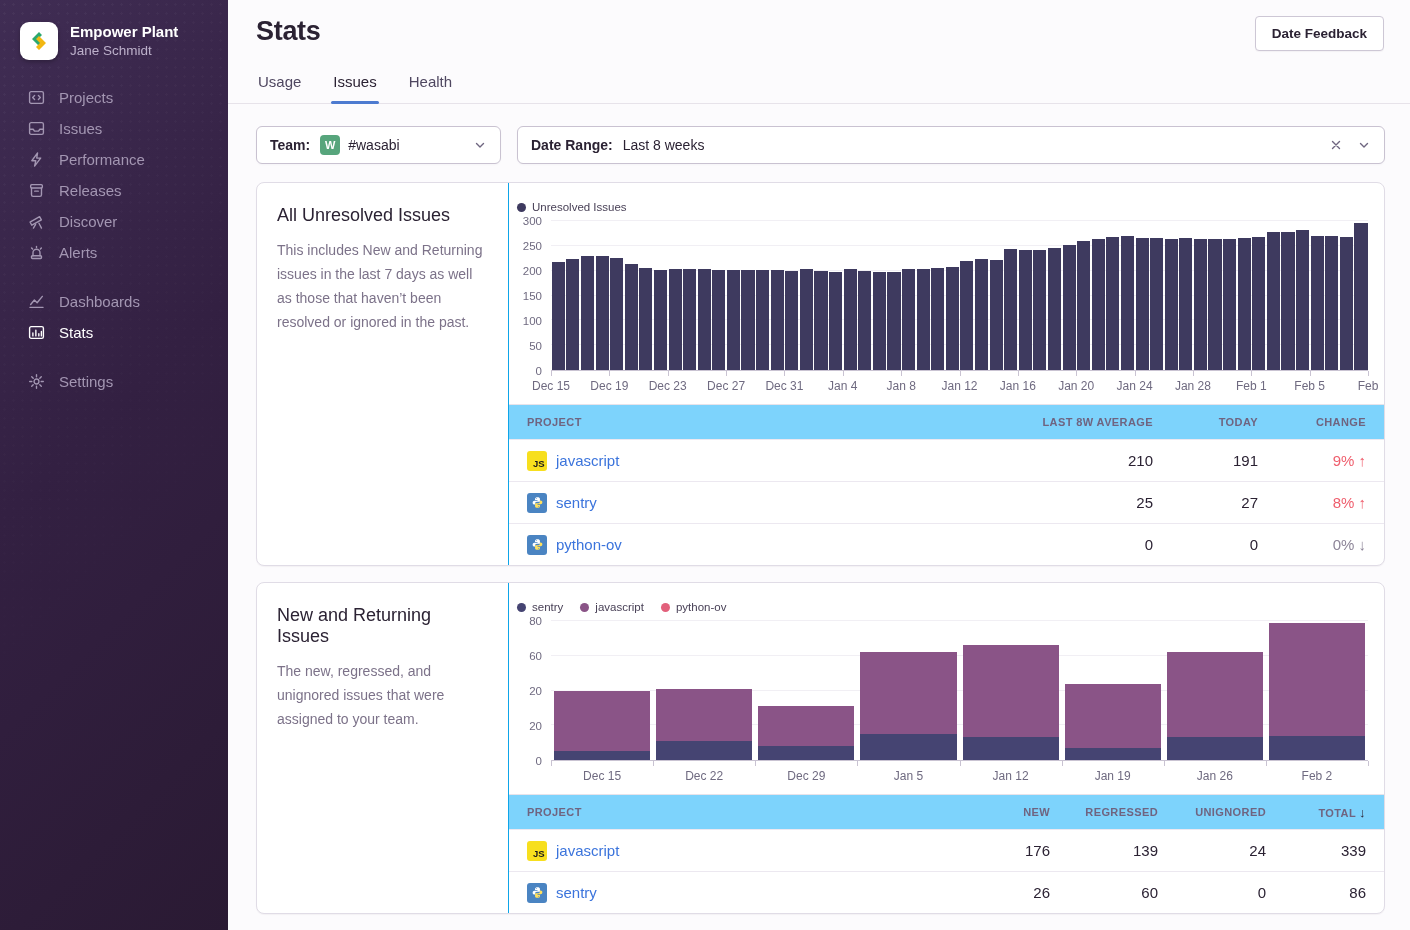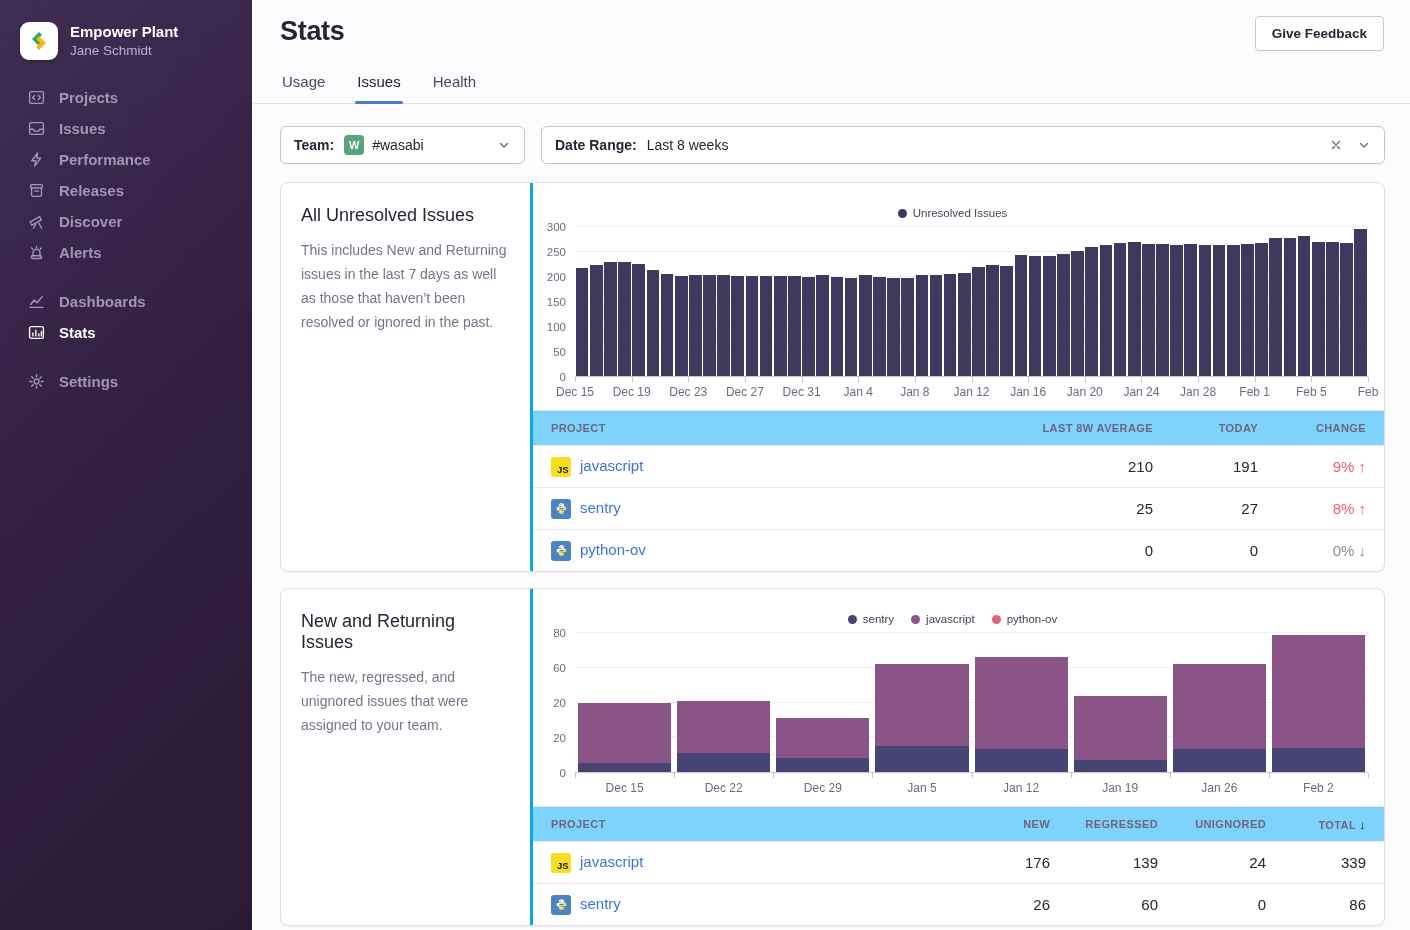--- a/index.html
+++ b/index.html
@@ -5,40 +5,40 @@
   * { box-sizing: border-box; }
   html,body { margin:0; padding:0; }
   body {
     width:1410px; height:930px; overflow:hidden;
     font-family:"Liberation Sans", sans-serif;
     background:#fcfbfd; color:#2b2233; display:flex;
   }
 
   
   .sidebar {
-    width:252px; flex-shrink:0; position:relative;
+    width:228px; flex-shrink:0; position:relative;
     background:linear-gradient(135deg,#402d54 0%, #332042 45%, #2a1a33 100%);
     color:#a396b2; padding-top:18px;
   }
   .sidebar::before {
     content:""; position:absolute; inset:0;
     background-image:radial-gradient(rgba(255,255,255,0.08) 1px, transparent 1.4px);
     background-size:9px 9px; opacity:.5; pointer-events:none;
     -webkit-mask-image:linear-gradient(135deg,#000 0%,transparent 65%);
             mask-image:linear-gradient(135deg,#000 0%,transparent 65%);
   }
   .org { display:flex; align-items:center; gap:12px; padding:4px 16px 22px 20px; cursor:pointer; position:relative; }
   .org-logo {
     width:38px; height:38px; border-radius:9px; background:#fff; flex-shrink:0;
     display:flex; align-items:center; justify-content:center;
     box-shadow:0 2px 4px rgba(0,0,0,.25);
   }
   .org-name { font-size:15px; font-weight:700; color:#fff; line-height:1.25; }
   .user-name { font-size:13.5px; color:#bdb1cb; line-height:1.3; }
-  .nav-group { margin-bottom:18px;font-weight:bold; }
+  .nav-group { margin-bottom:18px; }
   .nav-item {
     display:flex; align-items:center; gap:14px; height:31px; padding-left:28px;
     font-size:15px; color:#a396b2; cursor:pointer;
   }
   .nav-item.active { color:#fff; }
   .nav-item svg { width:17px; height:17px; flex-shrink:0; }
 
   
   .main { flex:1; min-width:0; display:flex; flex-direction:column; background:#fcfbfd; }
   .page-header { display:flex; justify-content:space-between; align-items:flex-start; padding:16px 26px 0 28px; }
@@ -74,28 +74,28 @@
   }
   .team-name { margin-left:8px; }
   .sel-right { margin-left:auto; display:flex; align-items:center; gap:14px; color:#6f6680; }
   .chev, .xclear { width:14px; height:14px; }
 
   
   .panel {
     display:flex; background:#fff; border:1px solid #e0dce6; border-radius:8px;
     box-shadow:0 1px 1px rgba(45,32,60,.04); margin-bottom:16px; overflow:hidden;
   }
-  .panel-left { width:252px; flex-shrink:0; border-right:3px solid #0ea5e9; padding:22px 20px; }
+  .panel-left { width:252px; flex-shrink:0; border-right:1px solid #0ea5e9; padding:22px 20px; }
   .panel-title { font-size:18px; color:#2b2233; margin:0 0 12px; font-weight:500; }
   .panel-desc { font-size:14px; line-height:1.72; color:#7c7289; }
   .panel-right { flex:1; min-width:0; display:flex; flex-direction:column; }
 
   
   .chart { padding:12px 16px 6px 8px; }
-  .legend { display:flex; justify-content:center; align-items:center; gap:17px; margin:12px 4px 8px 0; font-size:11.5px; color:#494157; }
+  .legend { display:flex; justify-content:flex-start; align-items:center; gap:17px; margin:6px 4px 8px 0; font-size:11.5px; color:#494157; }
   .legend-item { display:flex; align-items:center; gap:6px; cursor:pointer; }
   .legend-item i { width:9px; height:9px; border-radius:50%; display:inline-block; }
   .chart-grid { display:flex; }
   .ycol { width:34px; flex-shrink:0; position:relative; }
   .ytick { position:absolute; right:9px; transform:translateY(50%); font-size:11.5px; color:#6f6a80; }
   .plotcol { flex:1; min-width:0; }
   .plot { position:relative; border-bottom:1px solid #c9c3d2; }
   .grid { position:absolute; left:0; right:0; height:1px; background:#f1eff4; }
   .bars { position:absolute; inset:0; display:flex; align-items:flex-end; }
   .bar-col { flex:1 1 0; height:100%; display:flex; flex-direction:column-reverse; justify-content:flex-start; }
@@ -107,21 +107,21 @@
 
   
   .ptable { border-top:1px solid #e7e3ea; }
   .thead, .trow { display:grid; align-items:center; padding:0 18px; }
   .thead { height:34px; background:#7dd3fc; color:#6f6480; font-size:11px; font-weight:700; letter-spacing:.4px; }
   .trow { height:42px; border-top:1px solid #ece8f0; }
   .g4 { grid-template-columns:1fr 170px 105px 108px; }
   .g5 { grid-template-columns:1fr 108px 108px 108px 100px; }
   .col-r { text-align:right; }
   .num { text-align:right; font-size:15px; color:#2b2233; }
-  .proj { display:flex; gap:9px; }
+  .proj { display:flex; align-items:center; gap:9px; }
   .proj-link { color:#3b74dc; font-size:15px; text-decoration:none; cursor:pointer; }
   .js-icon { width:20px; height:20px; border-radius:3px; background:#f7df1e; color:#19191c; font-size:9.5px; font-weight:700; display:flex; align-items:flex-end; justify-content:flex-end; padding:2px 2.5px; }
   .py-icon { width:20px; height:20px; border-radius:3px; background:#4a84c2; display:flex; align-items:center; justify-content:center; }
   .change-bad { color:#ef5e6d; }
   .change-neutral { color:#8d8598; }
   .sort-arrow { color:#2b2233; font-size:13px; margin-left:3px; }
 </style>
 </head>
 <body>
 
@@ -208,21 +208,21 @@
           <path d="M8 1.6v2M8 12.4v2M1.6 8h2M12.4 8h2M3.5 3.5l1.4 1.4M11.1 11.1l1.4 1.4M12.5 3.5l-1.4 1.4M4.9 11.1l-1.4 1.4"></path>
         </svg>
       <span>Settings</span>
     </div>
   </nav>
 </aside>
 
 <div class="main">
   <header class="page-header">
     <h1 class="page-title">Stats</h1>
-    <button class="feedback-btn">Give Feedback</button>
+    <button class="feedback-btn">Date Feedback</button>
   </header>
 
   <div class="tabs">
     <div class="tab">Usage</div>
     <div class="tab active">Issues</div>
     <div class="tab">Health</div>
   </div>
 
   <div class="content">
 

